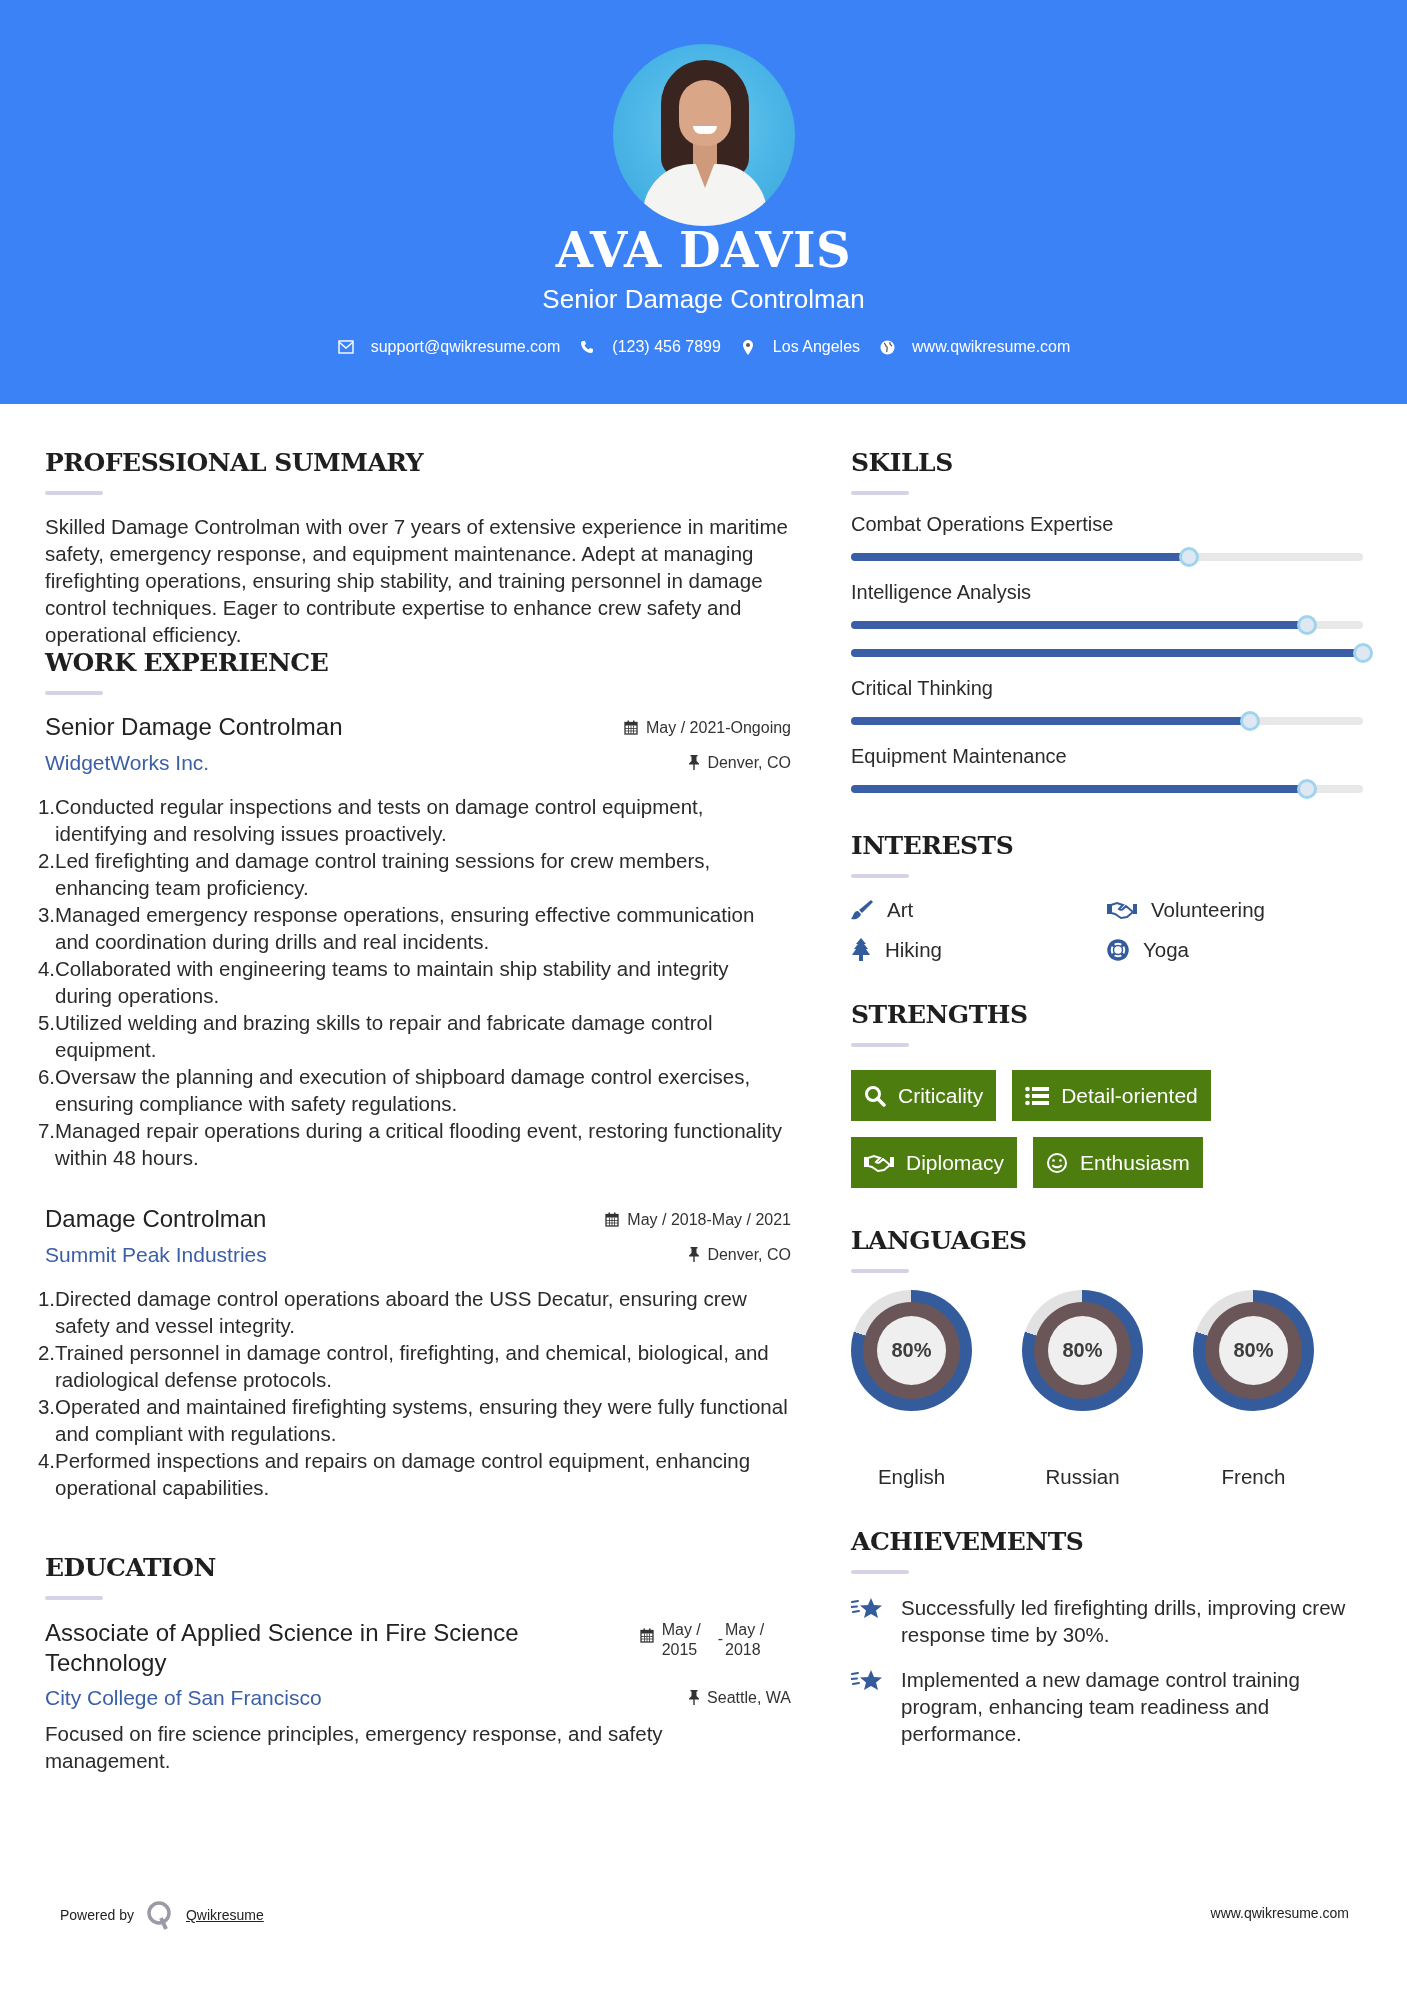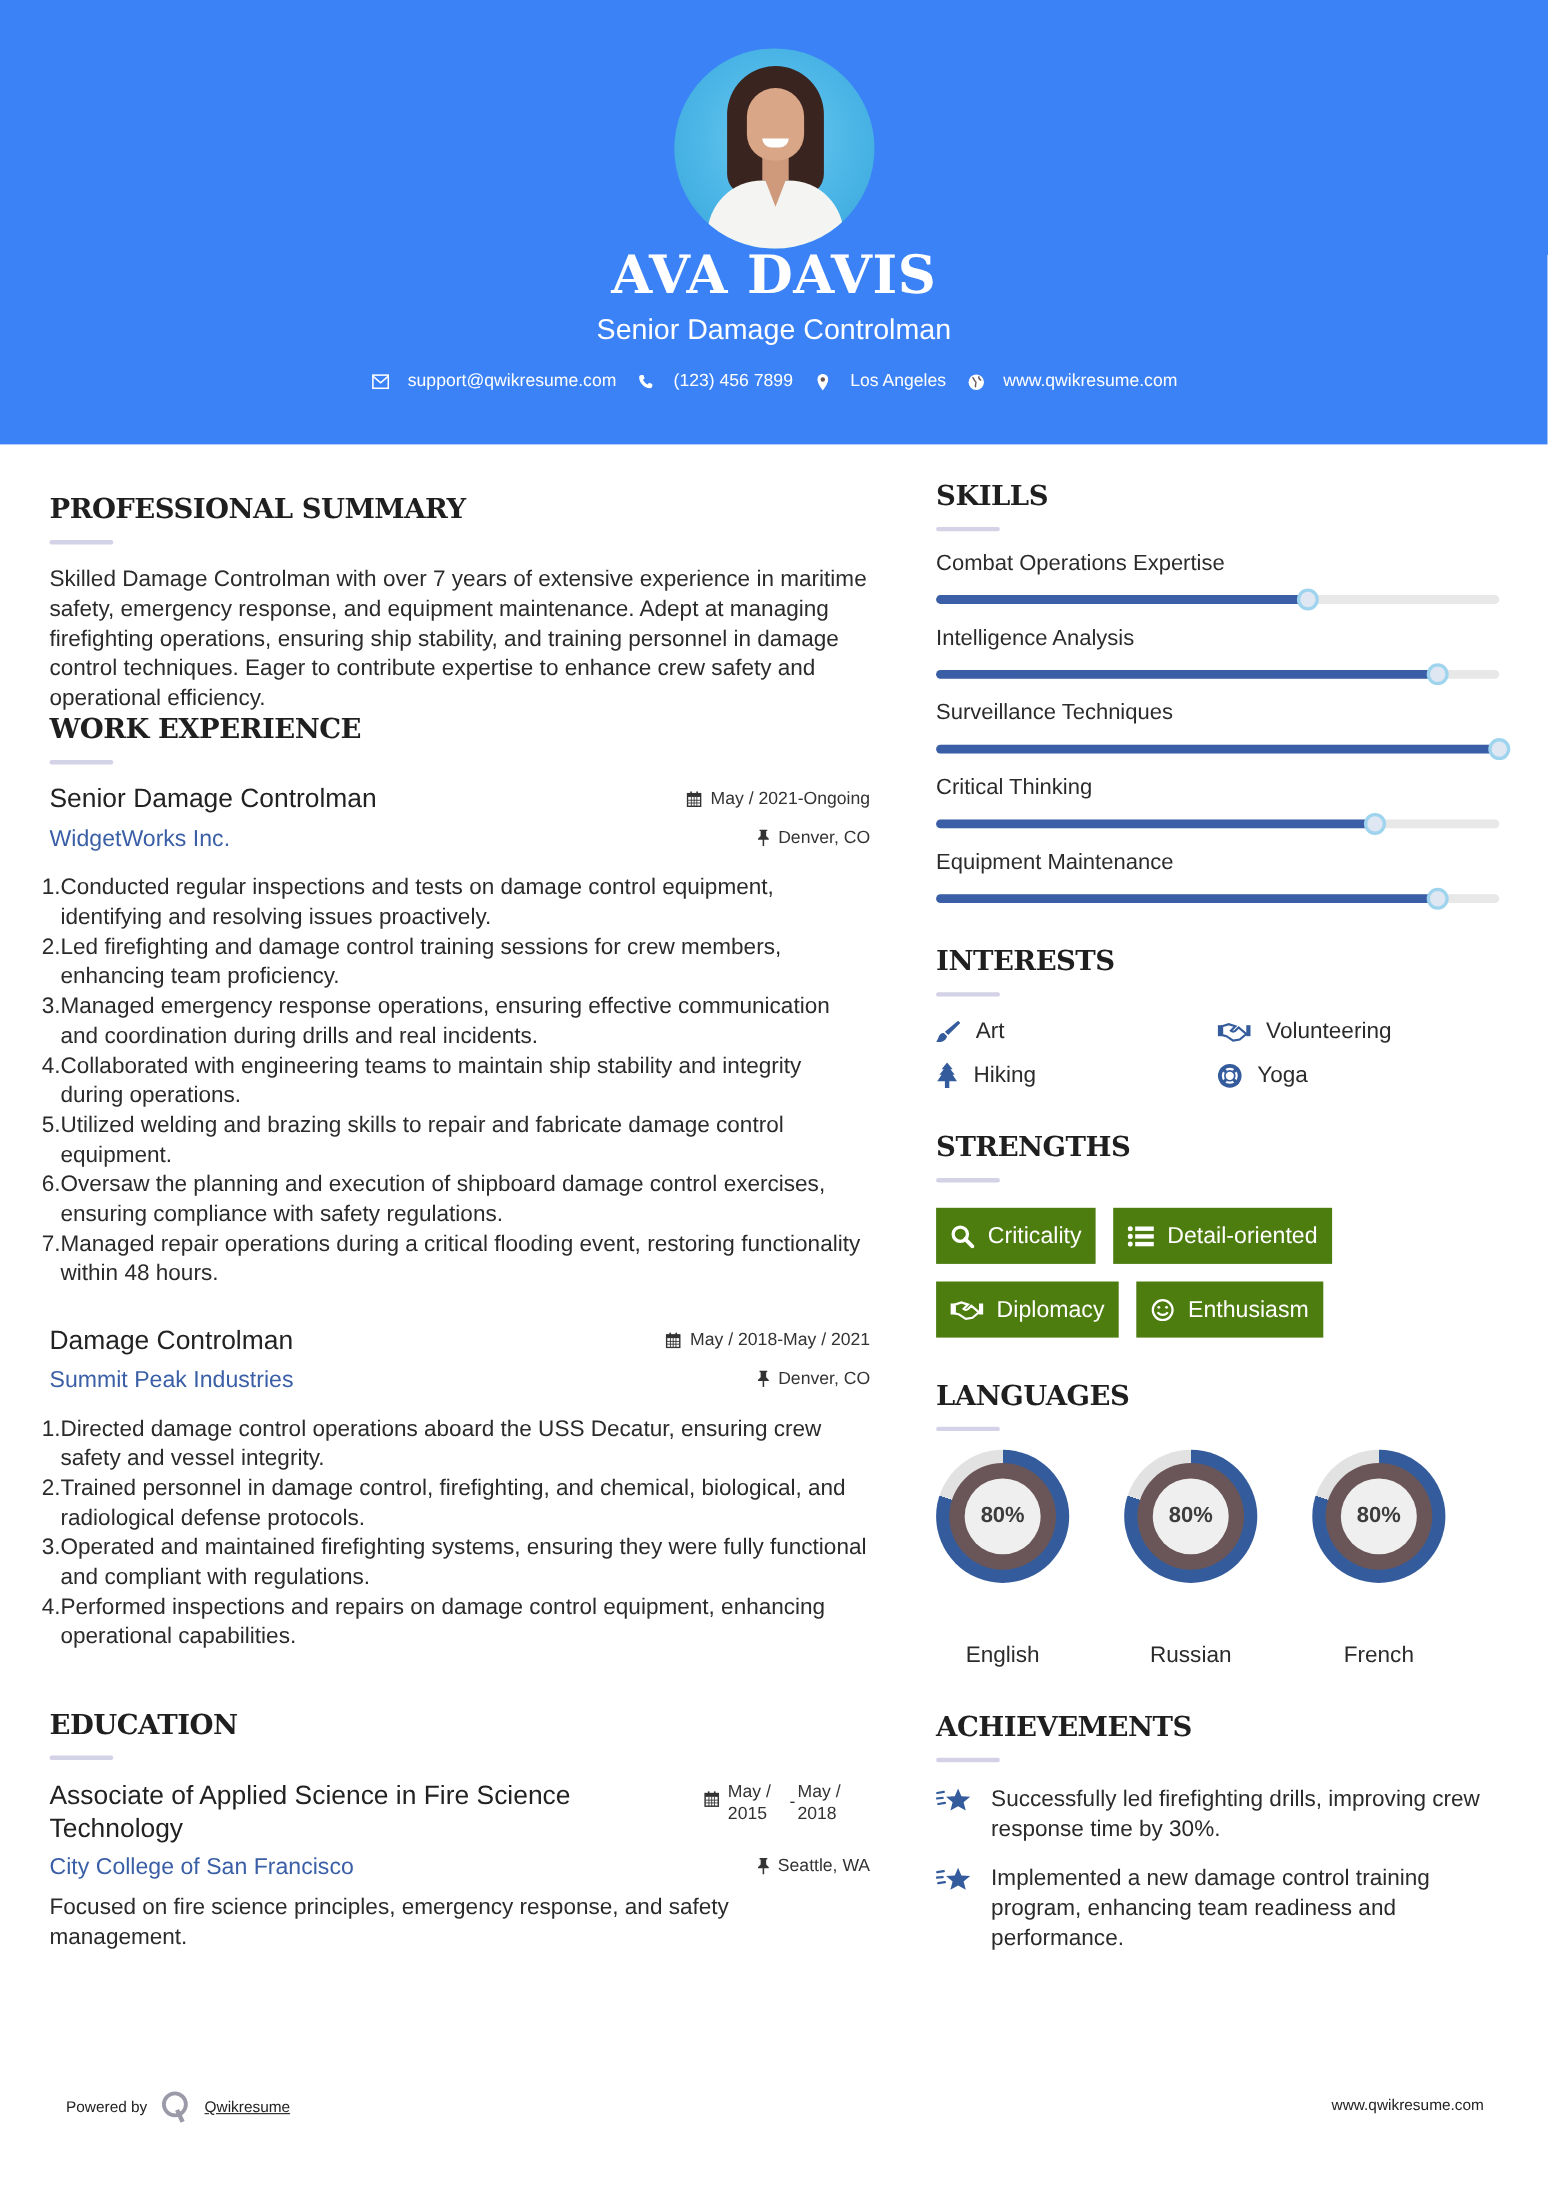--- a/index.html
+++ b/index.html
@@ -260,40 +260,39 @@
           </svg>
         <span>Seattle, WA</span>
       </div>
     </div>
     <div class="summary" style="margin-top:10px;">Focused on fire science principles, emergency response, and safety management.</div>
   </div>
 </div>
 
 <div class="col-right">
 
-  <div style="margin-top:16px;">
+  <div style="margin-top:28px;">
     <div class="sec-title">SKILLS</div>
     <div class="sec-bar"></div>
 
     <div class="skill" style="margin-top:18px;">
       <div class="skill-label">Combat Operations Expertise</div>
       <div class="skill-track">
           <div class="skill-fill" style="width:66%"></div>
           <div class="skill-knob" style="left:66%"></div>
         </div>
     </div>
     <div class="skill">
       <div class="skill-label">Intelligence Analysis</div>
       <div class="skill-track">
           <div class="skill-fill" style="width:89%"></div>
           <div class="skill-knob" style="left:89%"></div>
         </div>
     </div>
     <div class="skill">
-      <div class="skill-label">Surveillance Techniques</div>
       <div class="skill-track">
           <div class="skill-fill" style="width:100%"></div>
           <div class="skill-knob" style="left:100%"></div>
         </div>
     </div>
     <div class="skill">
       <div class="skill-label">Critical Thinking</div>
       <div class="skill-track">
           <div class="skill-fill" style="width:78%"></div>
           <div class="skill-knob" style="left:78%"></div>

